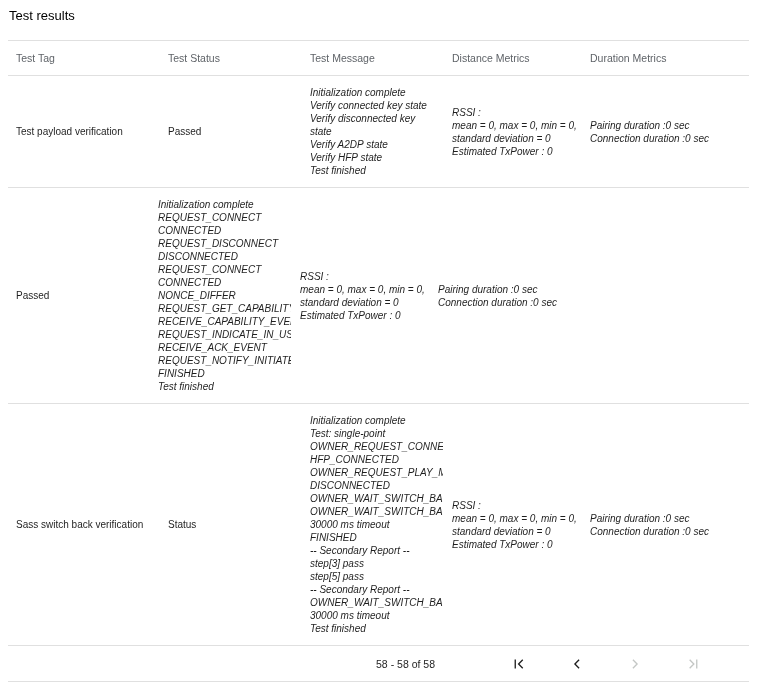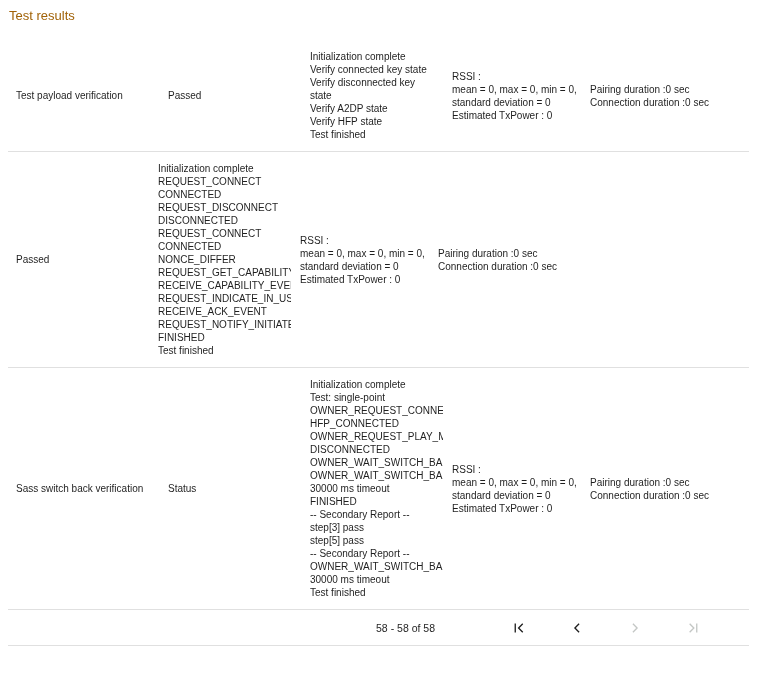--- a/index.html
+++ b/index.html
@@ -11,21 +11,21 @@
   .page {
     width: 757px;
     height: 688px;
     background: #ffffff;
     overflow: hidden;
   }
   .page-title {
     margin: 8px 0 17px 9px;
     font-size: 13px;
     line-height: 15px;
-    color: #a16207;
+    color: #000000;
   }
   .results-table {
     margin: 0 8px;
     width: 741px;
   }
   .thead {
     display: flex;
     align-items: center;
     height: 36px;
     border-top: 1px solid #e0e0e0;
@@ -47,20 +47,21 @@
     flex: 0 0 auto;
   }
   .col-tag      { width: 152px; }
   .col-status   { width: 142px; }
   .col-message  { width: 142px; padding-right: 1px; overflow: hidden; }
   .col-distance { width: 138px; padding-right: 1px; overflow: hidden; }
   .col-duration { width: 167px; }
   .line {
     white-space: nowrap;
     overflow: hidden;
+    font-style: italic;
   }
   .pagination {
     display: flex;
     align-items: center;
     justify-content: flex-end;
     height: 36px;
     border-bottom: 1px solid #e0e0e0;
     padding-right: 44px;
     font-size: 10.5px;
     color: #1f1f1f;
@@ -97,20 +98,27 @@
 </style>
 </head>
 <body>
 
 <div class="page">
 
   <div class="page-title">Test results</div>
 
   <div class="results-table">
 
+    <div class="thead">
+      <div class="th col-tag">Test Tag</div>
+      <div class="th col-status">Test Status</div>
+      <div class="th col-message">Test Message</div>
+      <div class="th col-distance">Distance Metrics</div>
+      <div class="th col-duration">Duration Metrics</div>
+    </div>
 
     <div id="rows">
   <div class="tr">
     <div class="td col-tag">Test payload verification</div>
     <div class="td col-status">Passed</div>
     <div class="td col-message">
             <div class="line">Initialization complete</div>
             <div class="line">Verify connected key state</div>
             <div class="line">Verify disconnected key</div>
             <div class="line">state</div>

